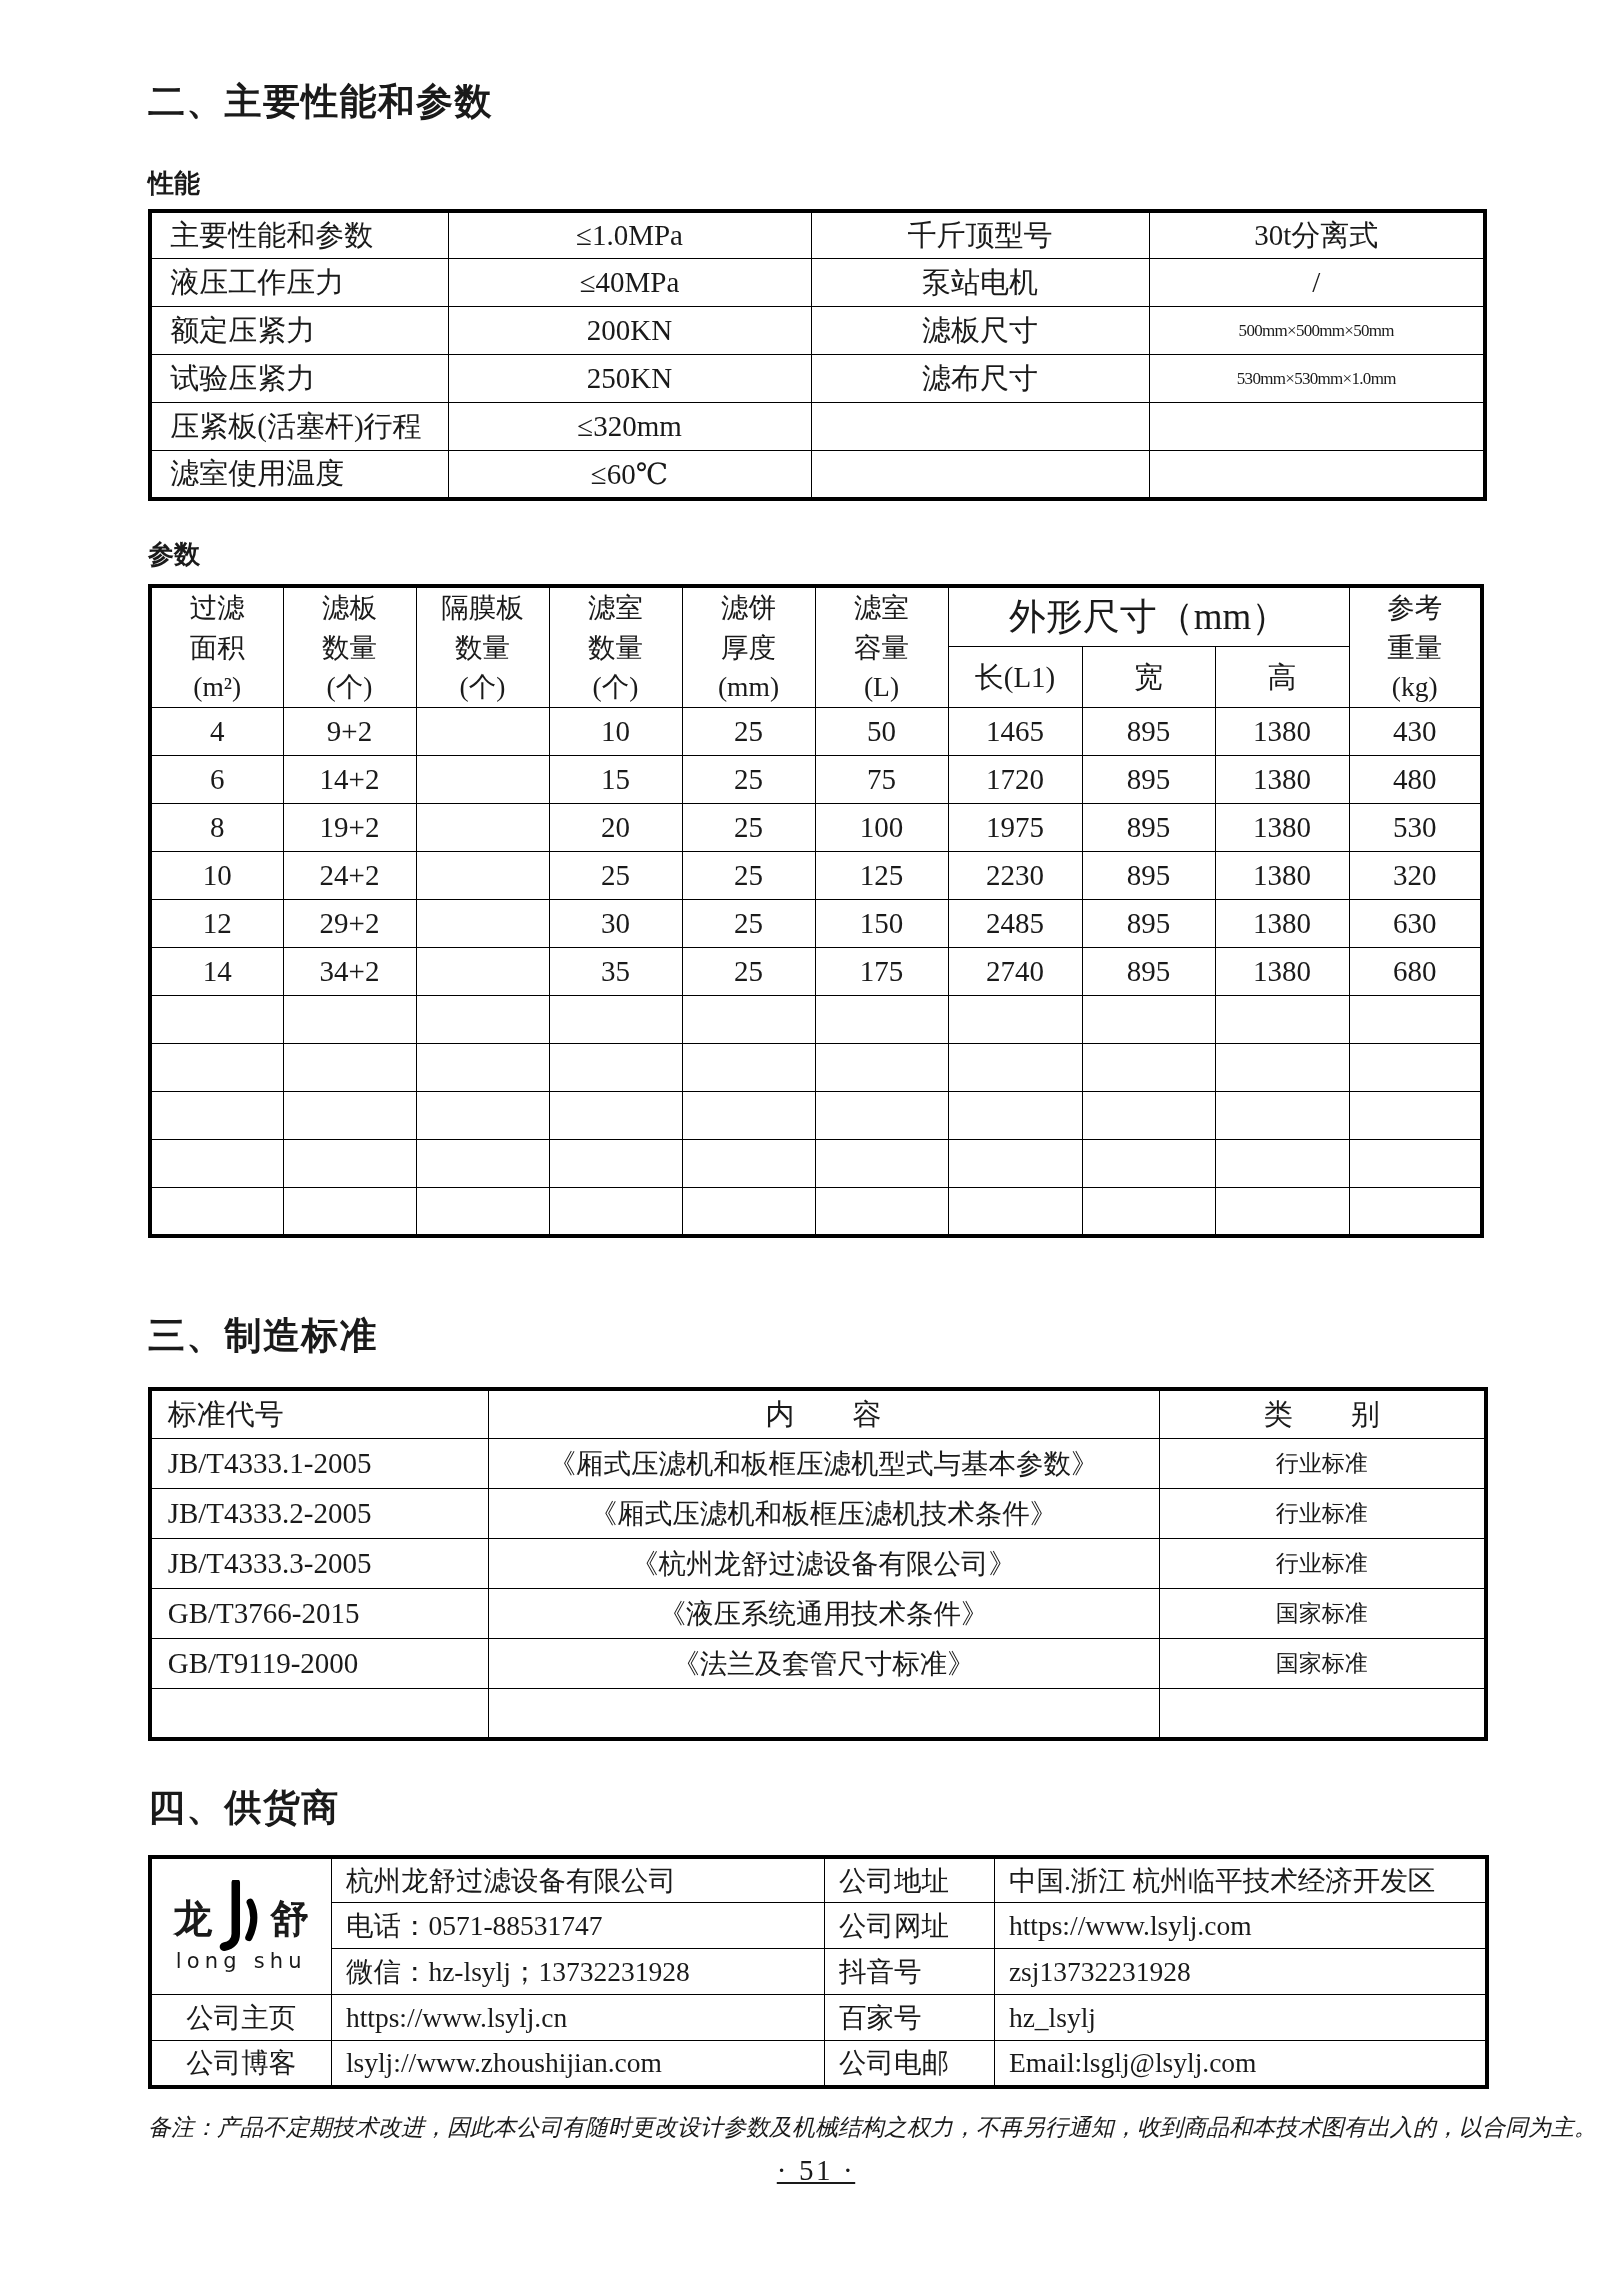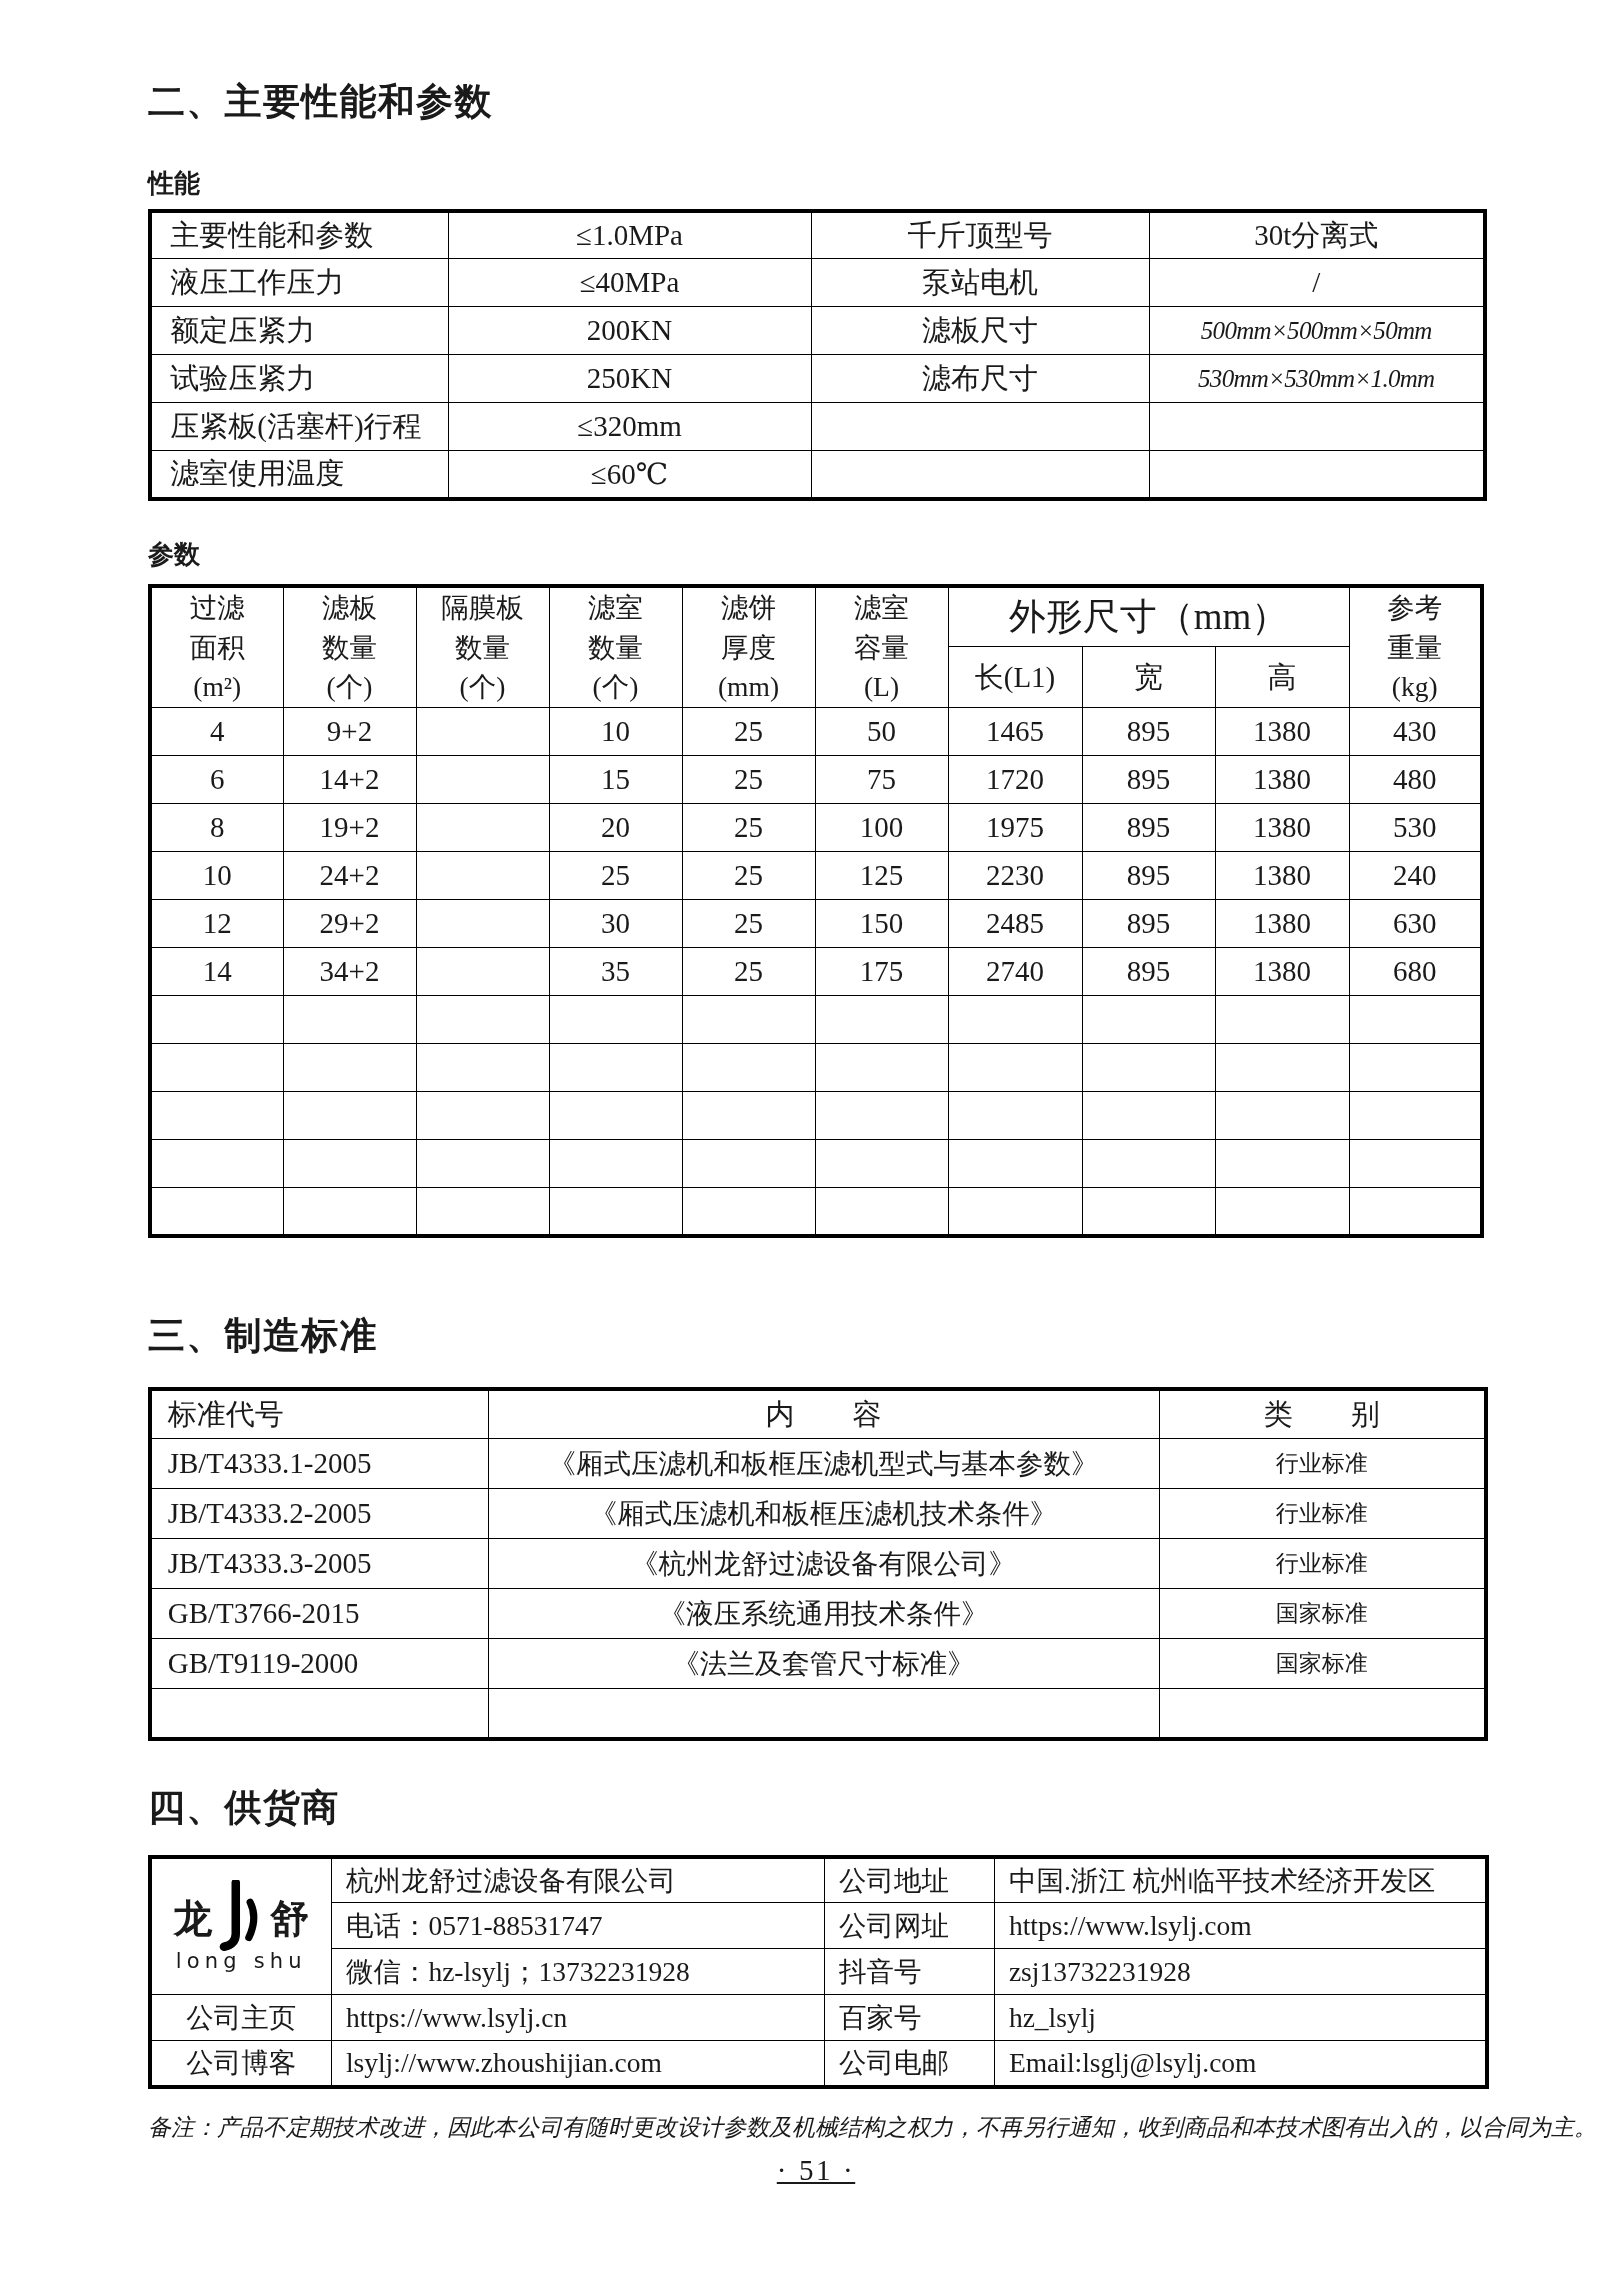--- a/index.html
+++ b/index.html
@@ -27,21 +27,21 @@
     width: 1336px;
     border-collapse: collapse;
     table-layout: fixed;
     border: 4.6px solid #000;
   }
   td, th { border: 1.3px solid #000; font-weight: normal; overflow: hidden; }
 
   
   #performance-table td { height: 48px; font-size: 29px; text-align: center; vertical-align: middle; }
   #performance-table td.lbl { text-align: left; padding-left: 18.3px; }
-  #performance-table td.dim { font-size: 25px; letter-spacing: -0.7px; font-style: italic; }
+  #performance-table td.dim { font-size: 17px; letter-spacing: -0.7px; }
 
   
   #parameters-table th {
     font-size: 27.5px; text-align: center; vertical-align: middle;
     white-space: pre-line; line-height: 1.45;
   }
   #parameters-table tr.hdr-top th.grp { height: 55px; font-size: 37px; }
   #parameters-table tr.hdr-sub th { height: 56px; font-size: 29px; }
   #parameters-table td { height: 48px; font-size: 29px; text-align: center; vertical-align: middle; }
 
@@ -206,21 +206,21 @@
       <tr>
         <td>10</td>
         <td>24+2</td>
         <td></td>
         <td>25</td>
         <td>25</td>
         <td>125</td>
         <td>2230</td>
         <td>895</td>
         <td>1380</td>
-        <td>240</td>
+        <td>320</td>
       </tr>
       <tr>
         <td>12</td>
         <td>29+2</td>
         <td></td>
         <td>30</td>
         <td>25</td>
         <td>150</td>
         <td>2485</td>
         <td>895</td>

